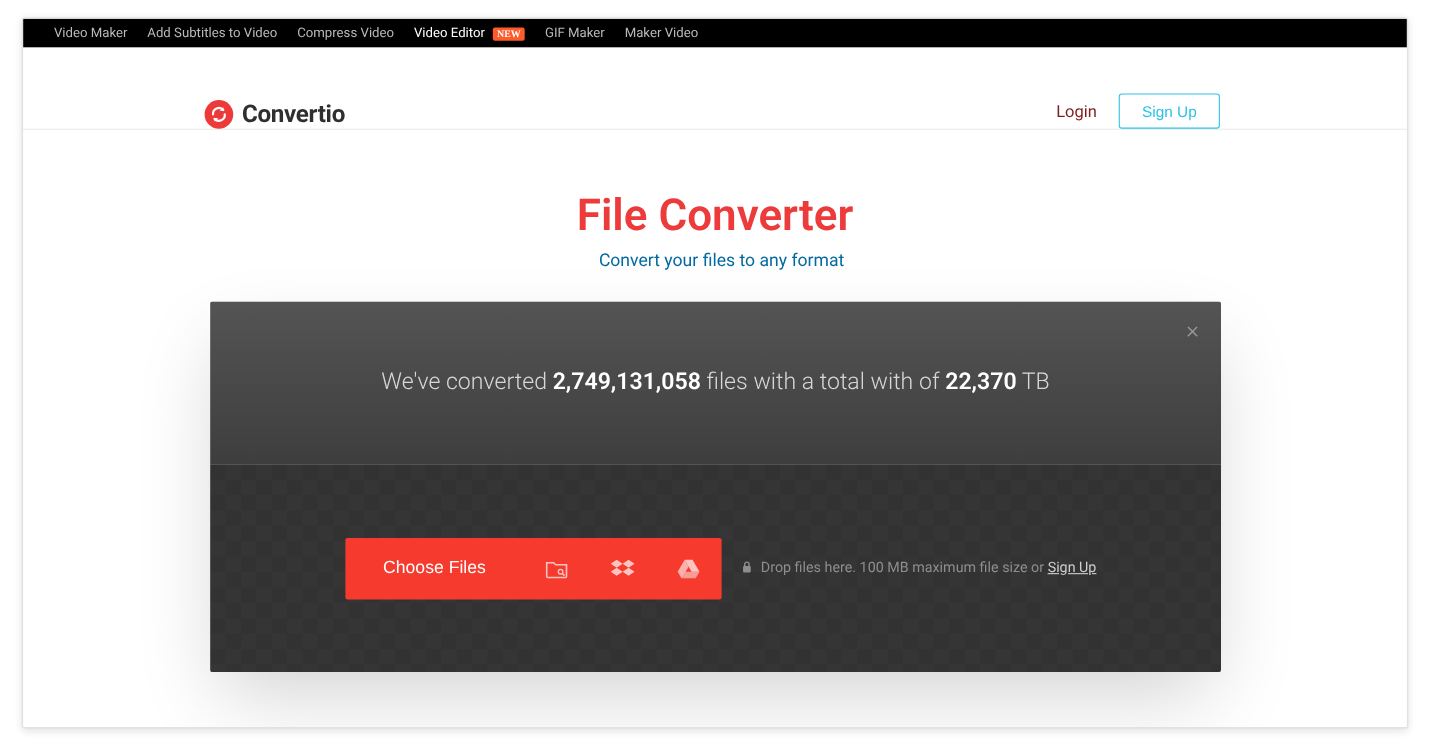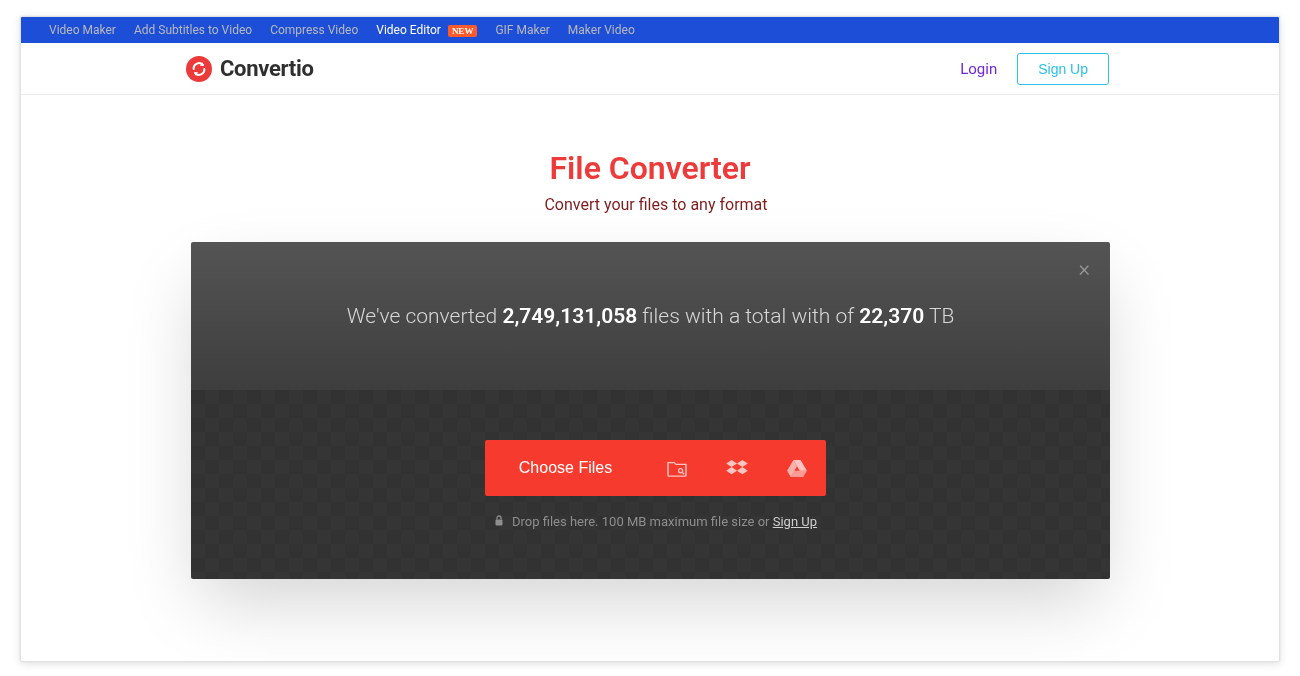--- a/index.html
+++ b/index.html
@@ -13,21 +13,21 @@
     background: #fff;
     border: 1px solid #e2e2e2;
     border-radius: 2px;
     box-shadow: 0 2px 8px rgba(0,0,0,0.12), 0 0 0 1px rgba(0,0,0,0.02);
     overflow: hidden;
   }
 
   
   .topbar {
     height: 26px;
-    background: #1d4ed8;
+    background: #000000;
     color: #b9b9b9;
     display: flex;
     align-items: center;
     padding-left: 28px;
     font-size: 12px;
     gap: 18px;
   }
   .topbar a { color: #b9b9b9; text-decoration: none; cursor: pointer; }
   .topbar a.active { color: #fff; }
   .new-pill {
@@ -38,52 +38,52 @@
     font-weight: 700;
     padding: 1px 4px;
     border-radius: 2px;
     margin-left: 4px;
     vertical-align: middle;
     font-family: Liberation Serif, serif;
   }
 
   
   .header {
-    height: 52px;
+    height: 75px;
     border-bottom: 1px solid #eceaea;
     display: flex;
-    align-items: center;
+    align-items: flex-end;
     padding: 0 170px 0 165px;
   }
   .logo { display: flex; align-items: center; gap: 8px; margin-right: 48px; }
   .logo-icon {
     width: 26px; height: 26px; border-radius: 50%; background: #ec3939;
     display: flex; align-items: center; justify-content: center;
   }
   .logo-text { font-size: 22px; font-weight: 700; color: #2f2f2f; letter-spacing: -0.3px; }
   .nav { display: flex; gap: 32px; align-items: center; font-size: 15px; color: #424242; }
   .nav a, .nav span { color: #424242; text-decoration: none; cursor: pointer; }
   .nav .convert { display: inline-flex; align-items: center; gap: 6px; }
   .chev { color: #ec3939; font-size: 12px; }
   .header-right { margin-left: auto; display: flex; gap: 20px; align-items: center; font-size: 15px; }
-  .login-link { color: #6d28d9; cursor: pointer; }
+  .login-link { color: #7f1d1d; cursor: pointer; }
   .signup-btn {
     border: 1px solid #2cc1e6;
     color: #2cc1e6;
     background: #fff;
     padding: 7px 20px;
     border-radius: 3px;
     font-size: 14px;
     cursor: pointer;
   }
 
   
   .hero { text-align: center; margin-top: 54px; }
-  .hero h1 { font-size: 32px; font-weight: 600; color: #ec3b3a; }
-  .hero p { font-size: 16px; color: #7f1d1d; margin-top: 8px; padding-left: 12px; }
+  .hero h1 { font-size: 40px; font-weight: 600; color: #ec3b3a; }
+  .hero p { font-size: 16px; color: #0369a1; margin-top: 8px; padding-left: 12px; }
 
   
   .panel-wrap { padding: 0 170px; margin-top: 28px; }
   .panel {
     width: 919px;
     margin: 0 auto;
     border-radius: 2px;
     box-shadow: 0 30px 70px -10px rgba(0,0,0,0.18);
     overflow: hidden;
     position: relative;
@@ -108,21 +108,21 @@
   .panel-bottom {
     height: 189px;
     position: relative;
     background-color: #333232;
     background-image:
       linear-gradient(45deg, rgba(255,255,255,0.015) 25%, transparent 25%, transparent 75%, rgba(255,255,255,0.015) 75%),
       linear-gradient(45deg, rgba(255,255,255,0.015) 25%, transparent 25%, transparent 75%, rgba(255,255,255,0.015) 75%);
     background-size: 28px 28px;
     background-position: 0 0, 14px 14px;
     display: flex;
-    flex-direction: column;
+    flex-direction: row;
     align-items: center;
     justify-content: center;
     gap: 18px;
     padding-left: 10px;
   }
 
   .choose-row {
     display: flex;
     background: #f63b2e;
     border-radius: 2px;

